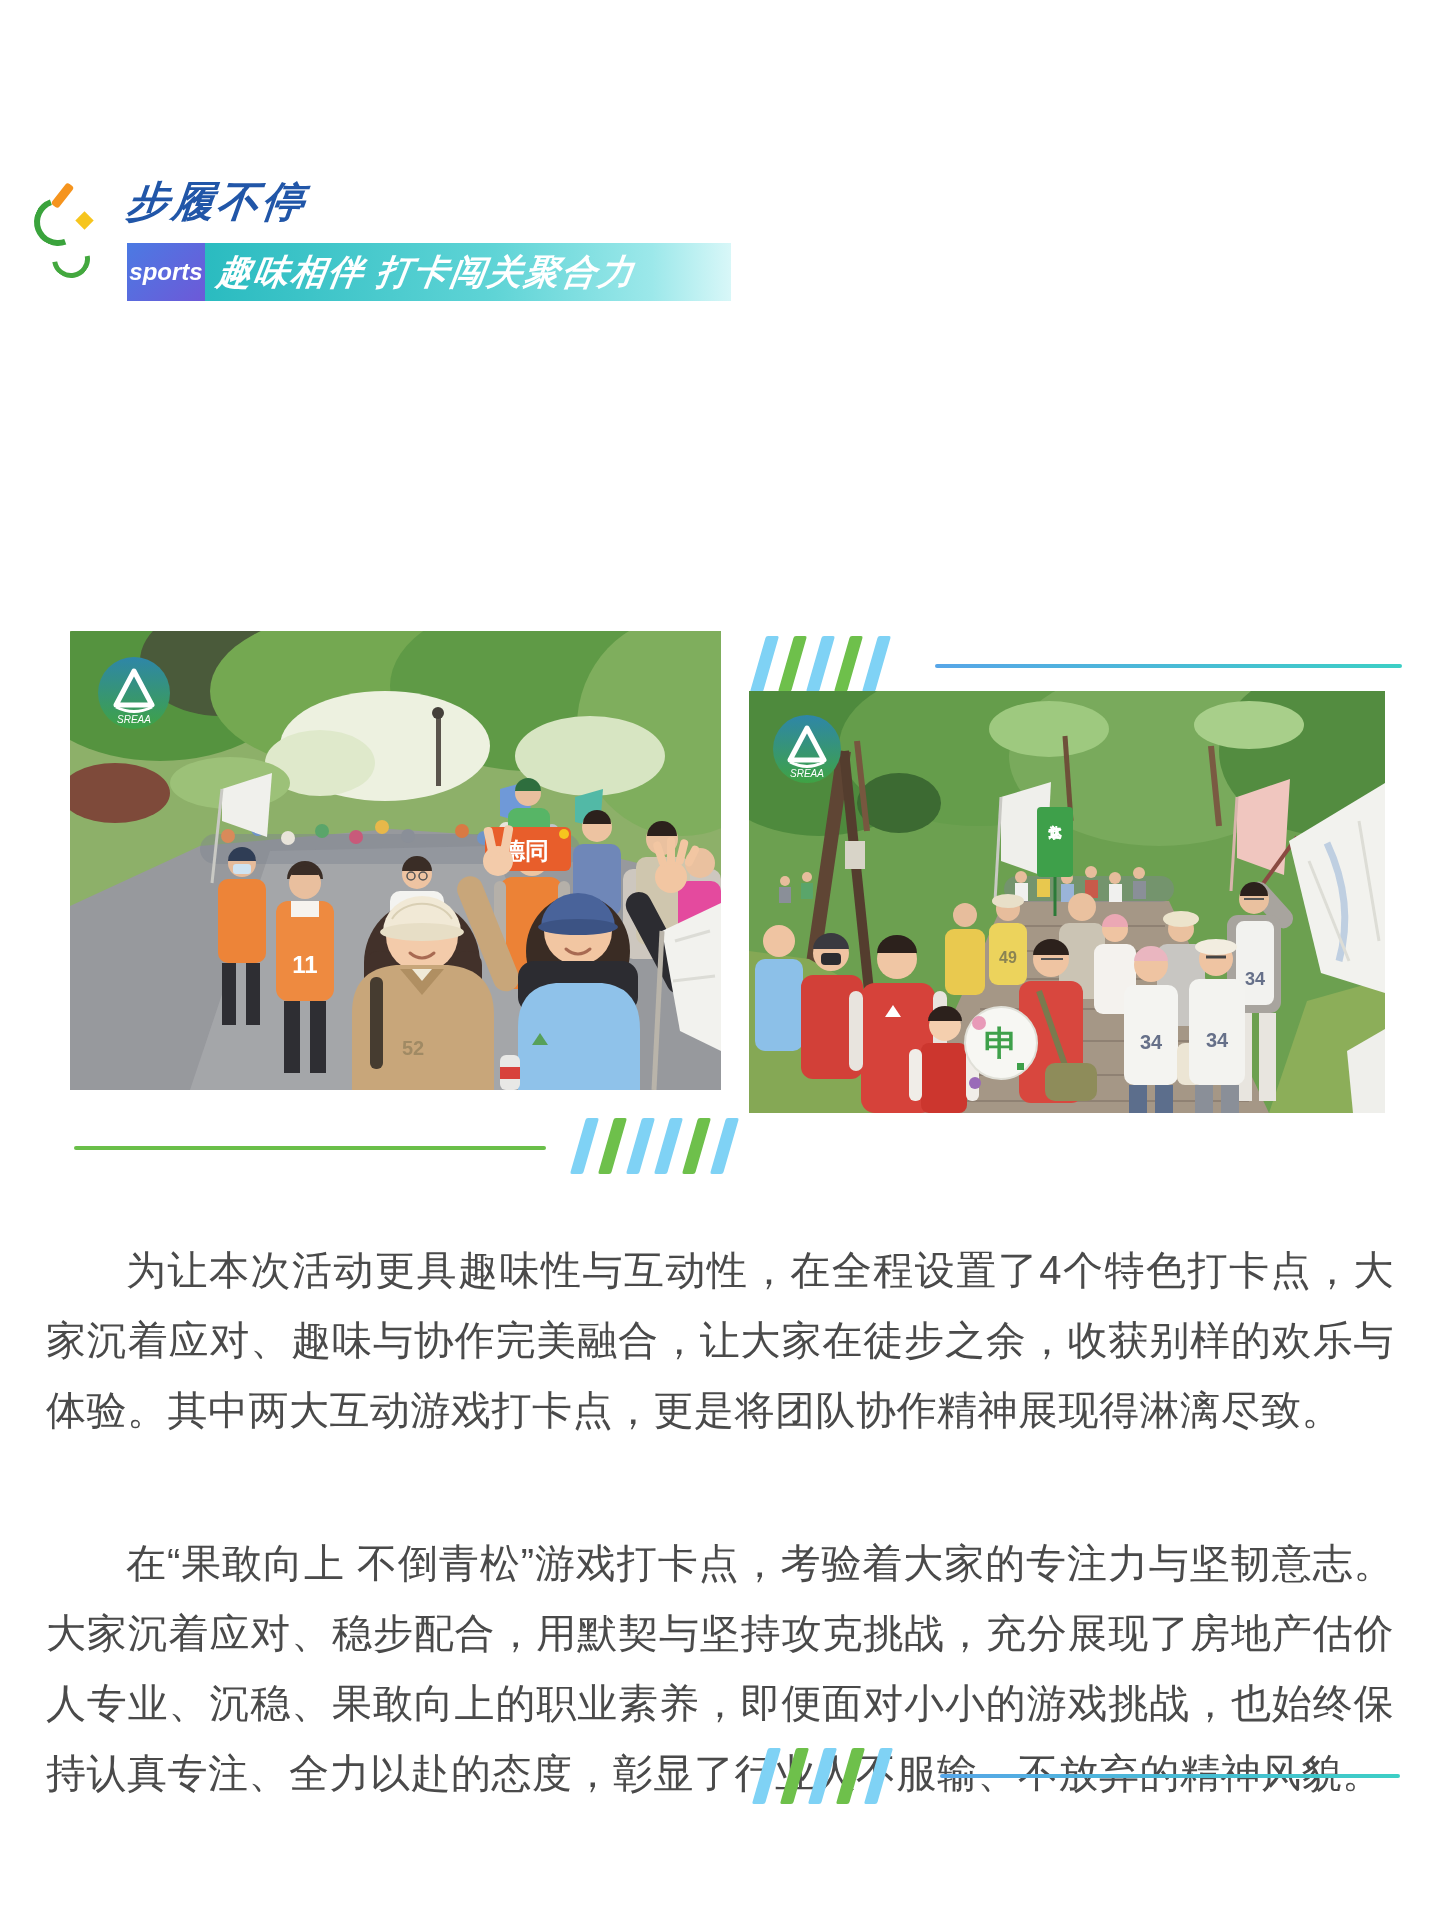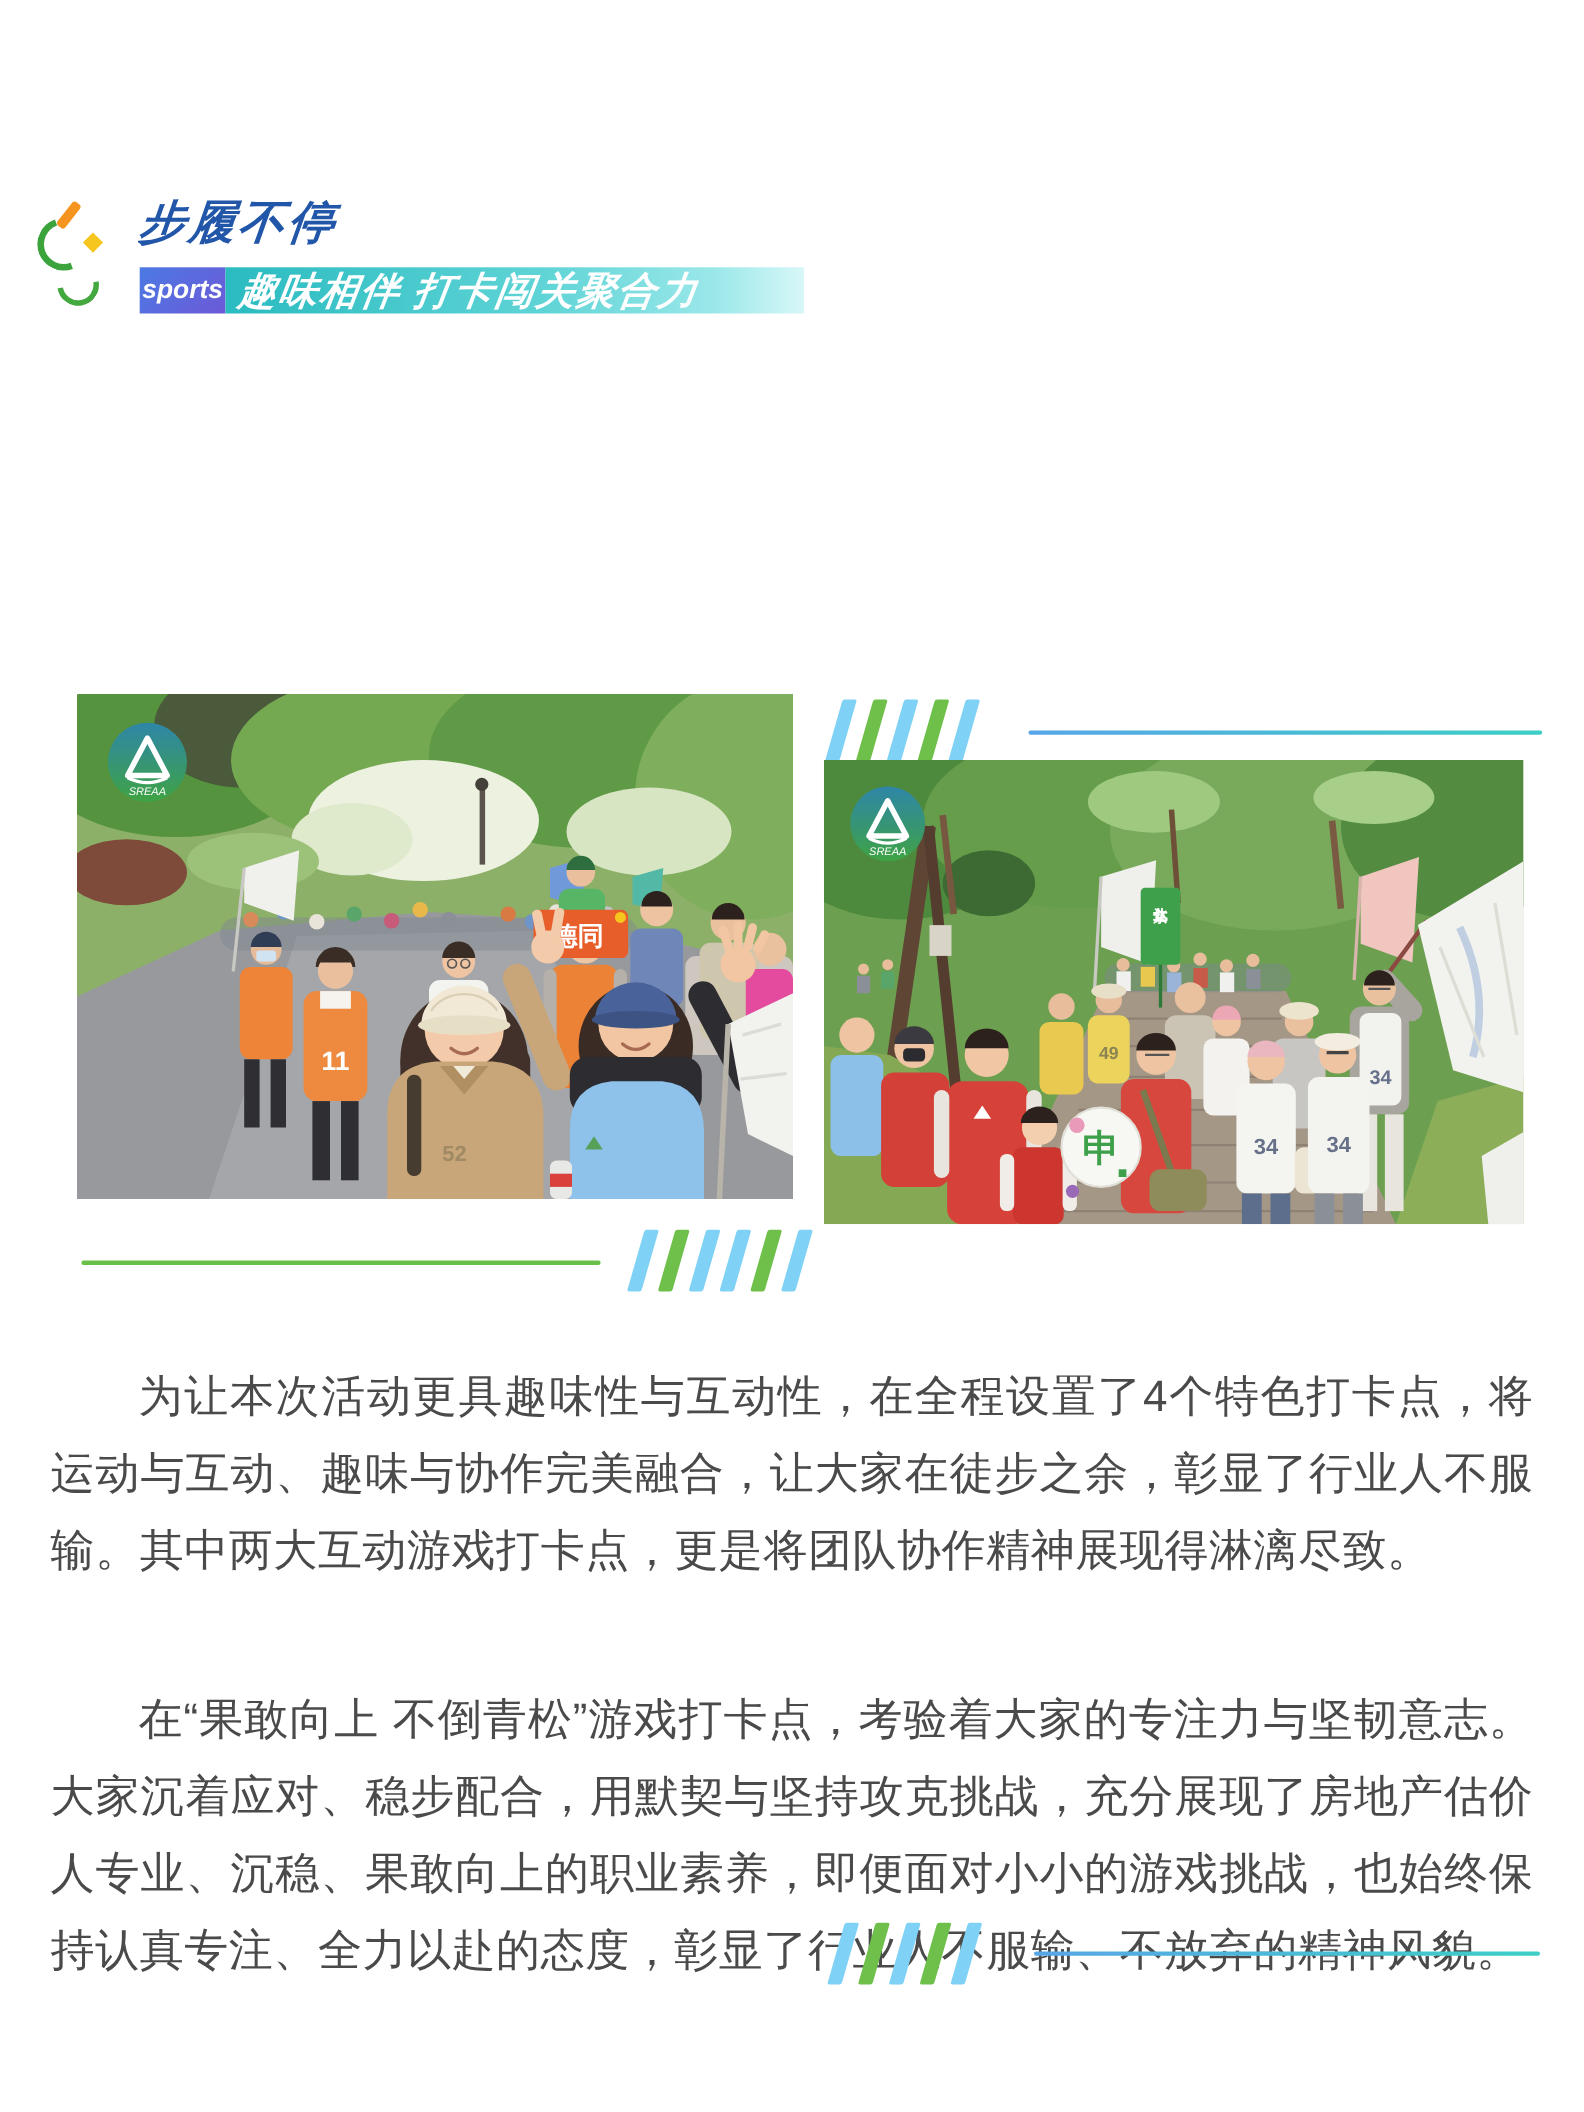--- a/index.html
+++ b/index.html
@@ -11,21 +11,21 @@
   .conf-orange{left:58px;top:182px;width:9px;height:27px;background:#f5941e;border-radius:3px;transform:rotate(38deg);}
   .conf-arc1{left:34px;top:198px;width:36px;height:36px;border:6px solid transparent;
              border-left-color:#3aa33c;border-bottom-color:#3aa33c;border-radius:50%;transform:rotate(25deg);}
   .conf-diamond{left:78px;top:214px;width:13px;height:13px;background:#f6c51e;transform:rotate(45deg);}
   .conf-arc2{left:52px;top:240px;width:28px;height:28px;border:5px solid transparent;
              border-bottom-color:#43a83e;border-left-color:#43a83e;border-radius:50%;transform:rotate(-55deg);}
 
   .page-title{position:absolute;left:127px;top:174px;font-size:42px;font-weight:900;
               color:#2156a8;font-style:italic;transform:skewX(-6deg);letter-spacing:3px;}
 
-  .subtitle-row{position:absolute;left:127px;top:243px;height:42px;display:flex;}
+  .subtitle-row{position:absolute;left:127px;top:243px;height:58px;display:flex;}
   .sports-badge{width:78px;background:linear-gradient(135deg,#4b7ae3,#6d59d8);color:#fff;
                 font-style:italic;font-weight:bold;font-size:24px;display:flex;
                 align-items:center;justify-content:center;}
   .subtitle-bar{width:514px;background:linear-gradient(90deg,#2abbc0,#5fd4d6 55%,#9ce8ea 85%,#d8f7f8);
                 display:flex;align-items:center;padding-left:12px;}
   .subtitle-text{color:#ffffff;font-weight:900;font-style:italic;font-size:35px;
                  letter-spacing:2px;transform:skewX(-8deg);white-space:nowrap;}
 
   
   .body-text{position:absolute;left:46px;width:1348px;font-size:40px;line-height:70px;
@@ -401,21 +401,21 @@
   <div class="decor-line" id="line-mid"></div>
   <div class="slash-row" id="slashes-mid">
     <span class="slash b"></span>
     <span class="slash g"></span>
     <span class="slash b"></span>
     <span class="slash b"></span>
     <span class="slash g"></span>
     <span class="slash b"></span>
   </div>
 
-  <p class="body-text" id="p2">为让本次活动更具趣味性与互动性，在全程设置了4个特色打卡点，将运动与互动、趣味与协作完美融合，让大家在徒步之余，彰显了行业人不服输。其中两大互动游戏打卡点，更是将团队协作精神展现得淋漓尽致。</p>
+  <p class="body-text" id="p2">为让本次活动更具趣味性与互动性，在全程设置了4个特色打卡点，大家沉着应对、趣味与协作完美融合，让大家在徒步之余，收获别样的欢乐与体验。其中两大互动游戏打卡点，更是将团队协作精神展现得淋漓尽致。</p>
 
   <p class="body-text" id="p3">在“果敢向上 不倒青松”游戏打卡点，考验着大家的专注力与坚韧意志。大家沉着应对、稳步配合，用默契与坚持攻克挑战，充分展现了房地产估价人专业、沉稳、果敢向上的职业素养，即便面对小小的游戏挑战，也始终保持认真专注、全力以赴的态度，彰显了行业人不服输、不放弃的精神风貌。</p>
 
   <div class="slash-row" id="slashes-bottom">
     <span class="slash b"></span>
     <span class="slash g"></span>
     <span class="slash b"></span>
     <span class="slash g"></span>
     <span class="slash b"></span>
   </div>

